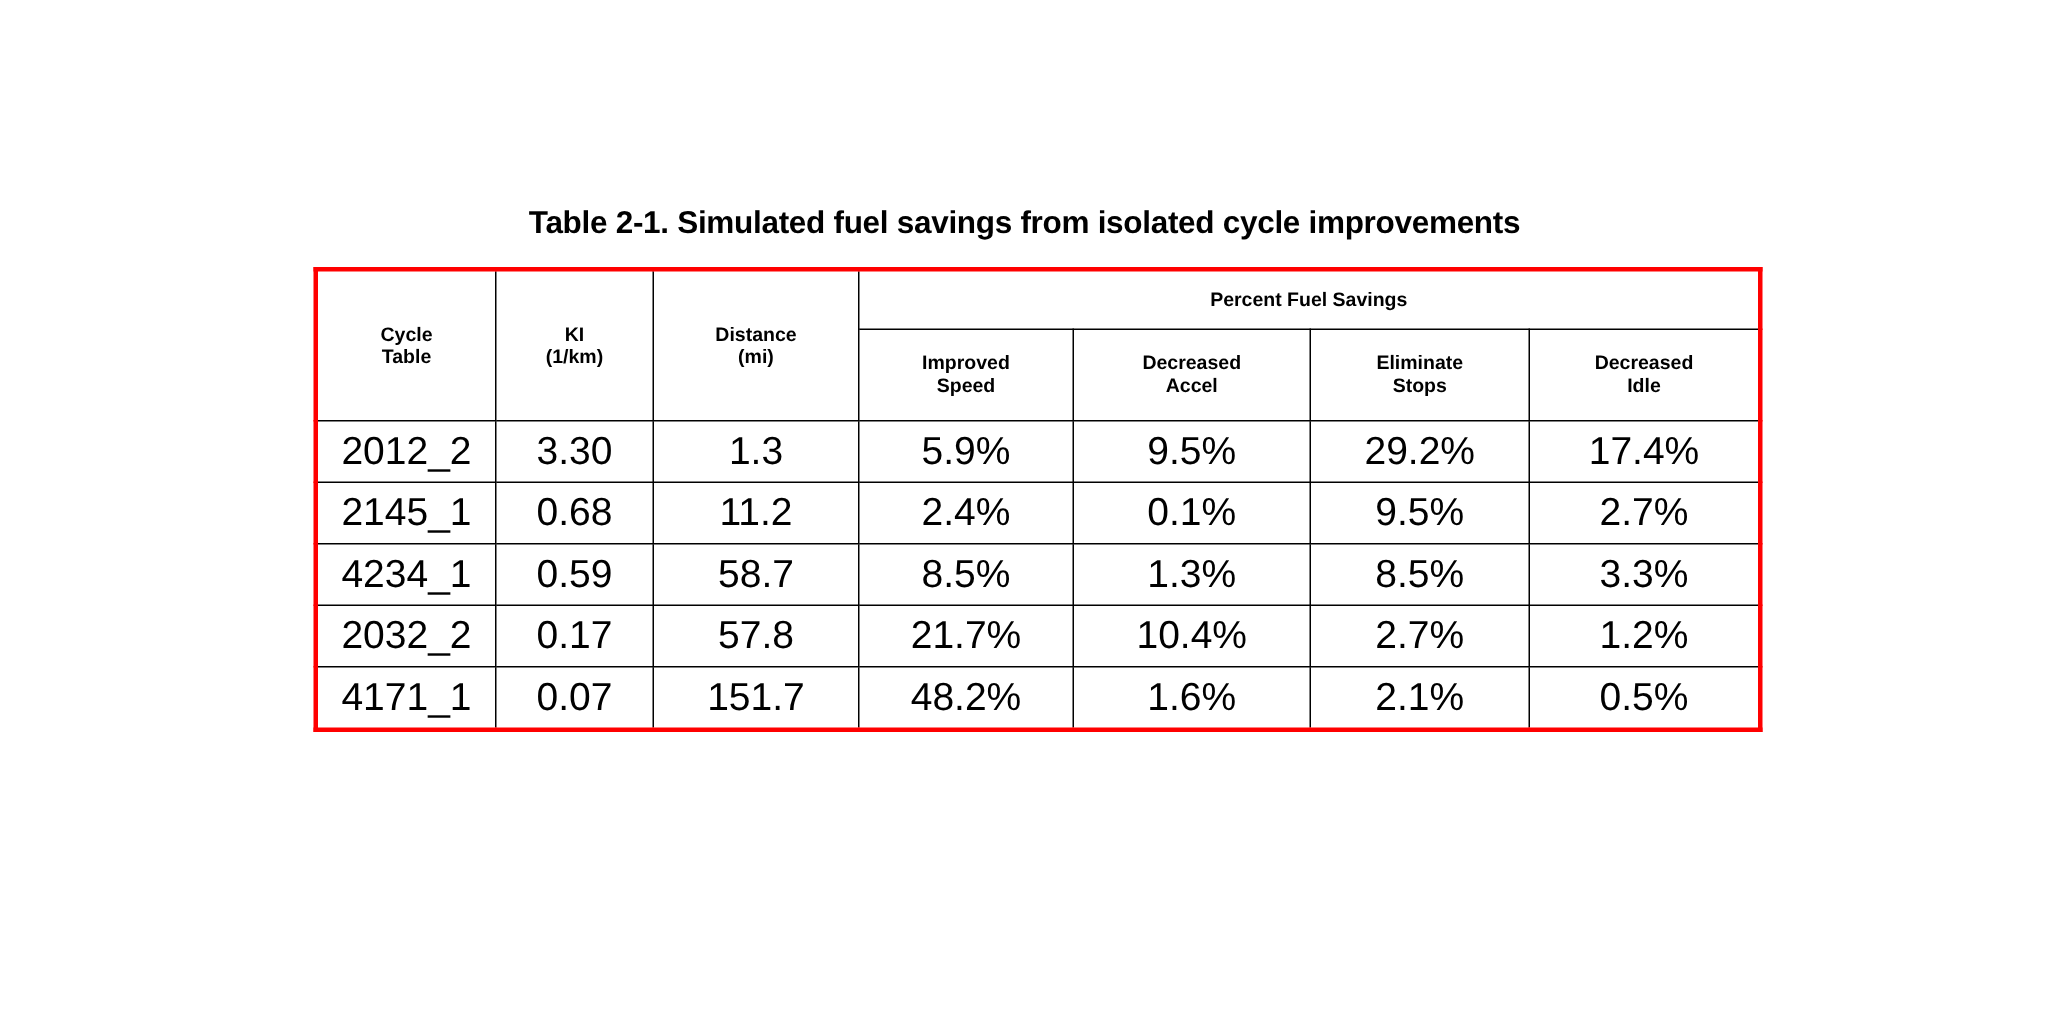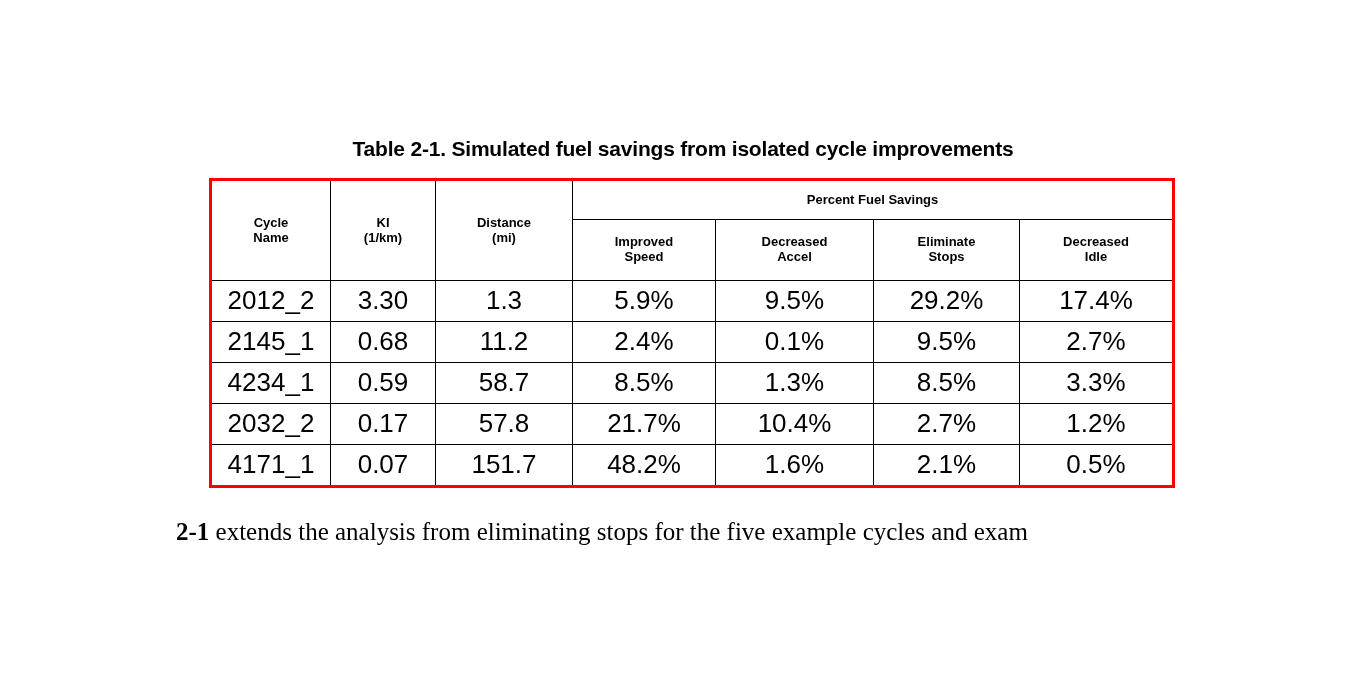--- a/index.html
+++ b/index.html
@@ -125,21 +125,21 @@
           <col class="c2">
           <col class="c3">
           <col class="c4">
           <col class="c5">
           <col class="c6">
       </colgroup>
       <thead>
         <tr>
           <th class="th-tall" rowspan="2">
             <div>Cycle</div>
-            <div>Name</div>
+            <div>Table</div>
           </th>
           <th class="th-tall" rowspan="2">
             <div>KI</div>
             <div>(1/km)</div>
           </th>
           <th class="th-tall" rowspan="2">
             <div>Distance</div>
             <div>(mi)</div>
           </th>
           <th class="th-group" colspan="4">Percent Fuel Savings</th>
@@ -206,15 +206,14 @@
           <td>151.7</td>
           <td>48.2%</td>
           <td>1.6%</td>
           <td>2.1%</td>
           <td>0.5%</td>
         </tr>
       </tbody>
     </table>
   </div>
 
-  <div class="paragraph"><span class="ref">2-1</span><span> extends the analysis from eliminating stops for the five example cycles and exam</span></div>
 
 </div>
 
 </body></html>

